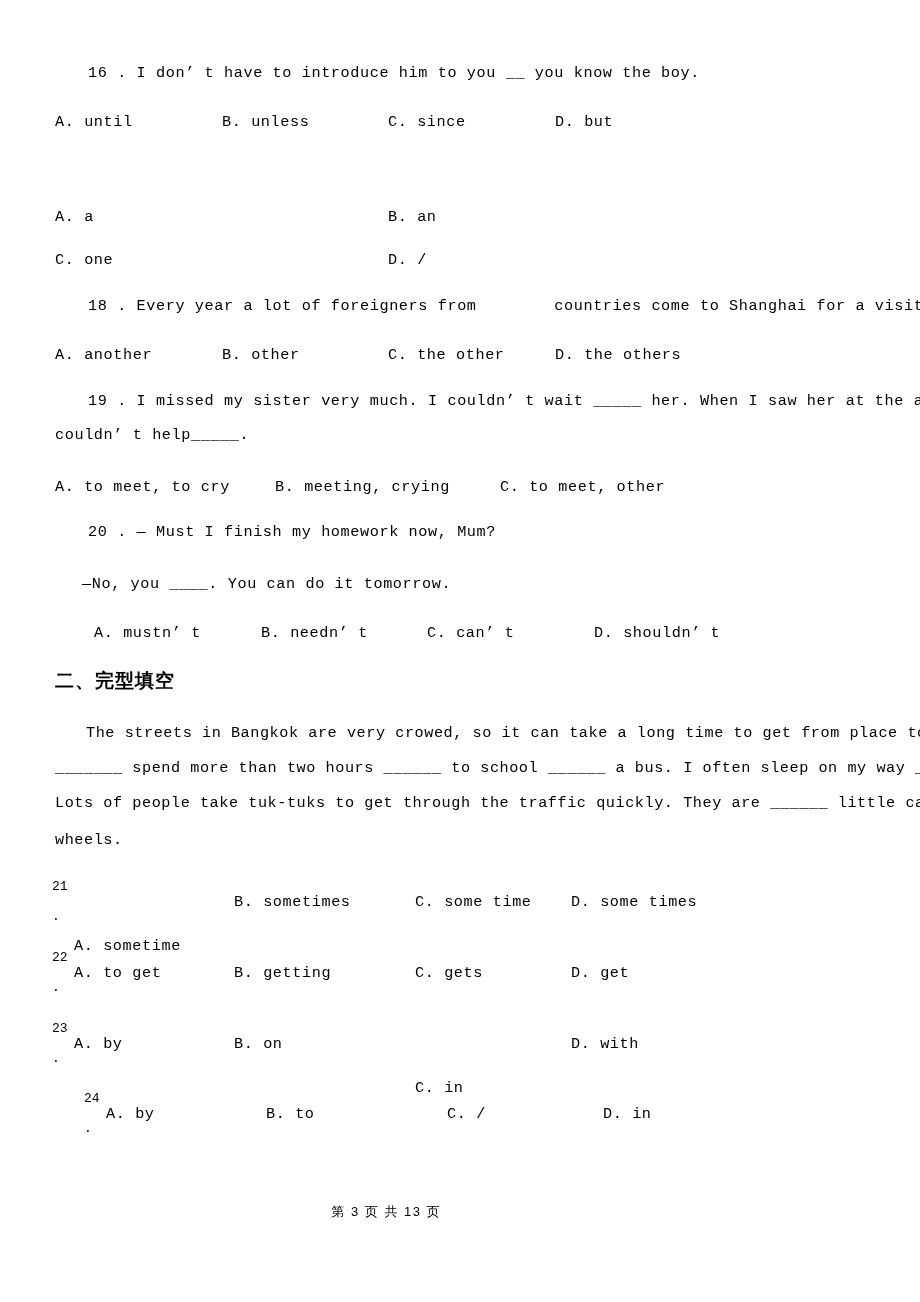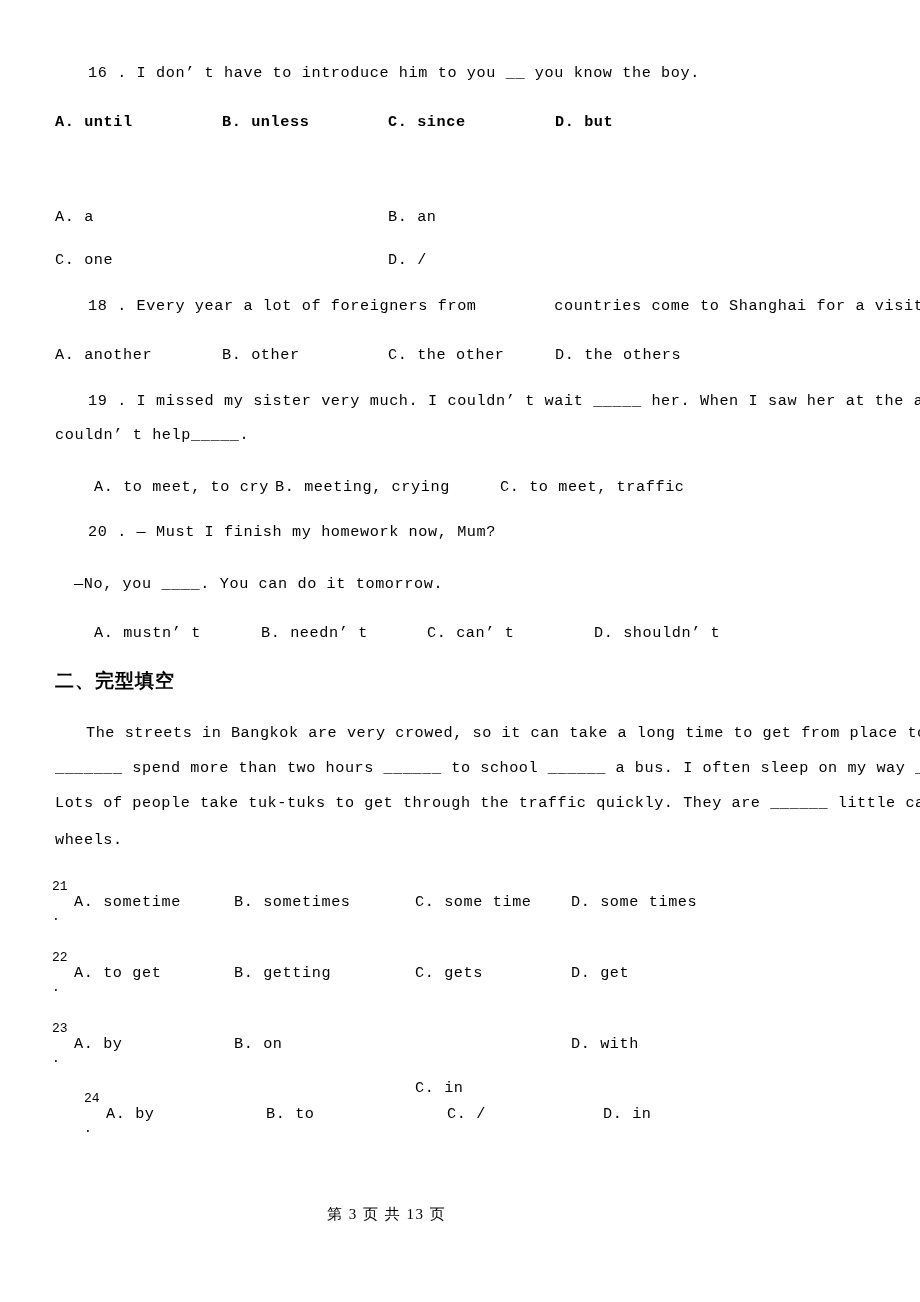--- a/index.html
+++ b/index.html
@@ -112,33 +112,33 @@
     font-family: "Liberation Mono", "DejaVu Sans Mono", monospace;
   }
 
   
   .footer {
     position: absolute;
     left: 0;
     right: 0;
     top: 1188px;
     text-align: center;
-    font-size: 15px;
-    font-family: Liberation Serif, serif;
+    font-size: 13px;
+    font-family: Liberation Sans, sans-serif;
     letter-spacing: 1.5px;
     white-space: pre;
   }
 </style>
 </head>
 <body>
 
 <div class="page">
 
   <div class="qline stem" style="top:66px; left:88px;">16 . I don’ t have to introduce him to you __ you know the boy.</div>
-  <div class="optrow" style="top:113px;font-weight:bold;">
+  <div class="optrow" style="top:113px;">
     <span class="opt" style="left:0px;">A. until</span>
     <span class="opt" style="left:167px;">B. unless</span>
     <span class="opt" style="left:333px;">C. since</span>
     <span class="opt" style="left:500px;">D. but</span>
   </div>
 
   <div class="optrow" style="top:208px;">
     <span class="opt" style="left:0px;">A. a</span>
     <span class="opt" style="left:333px;">B. an</span>
   </div>
@@ -151,46 +151,46 @@
   <div class="optrow" style="top:346px;">
     <span class="opt" style="left:0px;">A. another</span>
     <span class="opt" style="left:167px;">B. other</span>
     <span class="opt" style="left:333px;">C. the other</span>
     <span class="opt" style="left:500px;">D. the others</span>
   </div>
 
   <div class="qline stem" style="top:394px; left:88px;">19 . I missed my sister very much. I couldn’ t wait _____ her. When I saw her at the airport, I</div>
   <div class="qline stem" style="top:428px; left:55px;">couldn’ t help_____.</div>
   <div class="optrow" style="top:478px;">
-    <span class="opt" style="left:0px;margin-left:39px;">A. to meet, to cry</span>
+    <span class="opt" style="left:0px;">A. to meet, to cry</span>
     <span class="opt" style="left:220px;">B. meeting, crying</span>
-    <span class="opt" style="left:445px;">C. to meet, traffic</span>
+    <span class="opt" style="left:445px;">C. to meet, other</span>
   </div>
 
   <div class="qline stem" style="top:525px; left:88px;">20 . — Must I finish my homework now, Mum?</div>
-  <div class="qline stem" style="top:577px; left:74px;">—No, you ____. You can do it tomorrow.</div>
+  <div class="qline stem" style="top:577px; left:82px;">—No, you ____. You can do it tomorrow.</div>
   <div class="optrow" style="top:624px;margin-left:39px;">
     <span class="opt" style="left:0px;">A. mustn’ t</span>
     <span class="opt" style="left:167px;">B. needn’ t</span>
     <span class="opt" style="left:333px;">C. can’ t</span>
     <span class="opt" style="left:500px;">D. shouldn’ t</span>
   </div>
 
   <div class="section-heading" style="top:668px;">二、完型填空</div>
 
   <div class="passage-line" style="top:724px; left:86px;">The streets in Bangkok are very crowed, so it can take a long time to get from place to place. I</div>
   <div class="passage-line" style="top:759px;">_______ spend more than two hours ______ to school ______ a bus. I often sleep on my way ______ there!</div>
   <div class="passage-line" style="top:794px;">Lots of people take tuk-tuks to get through the traffic quickly. They are ______ little cars with three</div>
   <div class="passage-line" style="top:831px;">wheels.</div>
 
   <div class="cloze-group" style="top:880px;">
     <span class="cloze-num">21</span>
     <span class="cloze-dot">.</span>
     <div class="cloze-opts">
-      <span class="opt" style="left:0px;">A. sometime</span>
+      <span class="opt" style="left:0px;margin-top:44px;">A. sometime</span>
       <span class="opt" style="left:160px;">B. sometimes</span>
       <span class="opt" style="left:341px;">C. some time</span>
       <span class="opt" style="left:497px;">D. some times</span>
     </div>
   </div>
 
   <div class="cloze-group" style="top:951px;">
     <span class="cloze-num">22</span>
     <span class="cloze-dot">.</span>
     <div class="cloze-opts">

